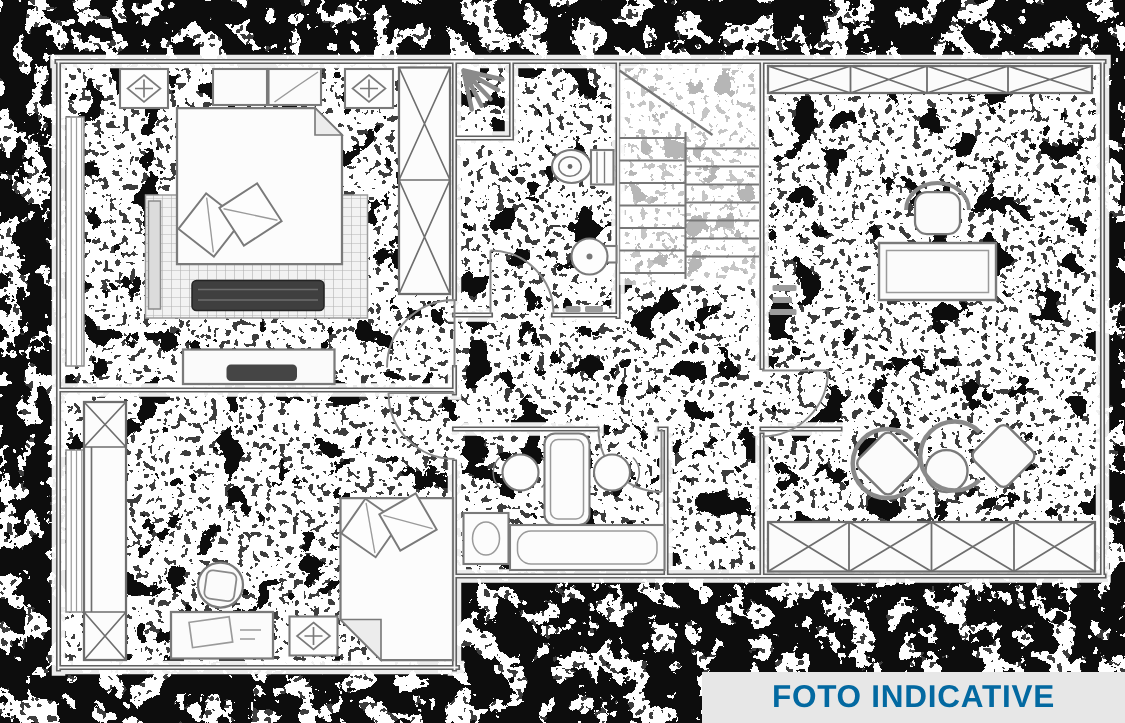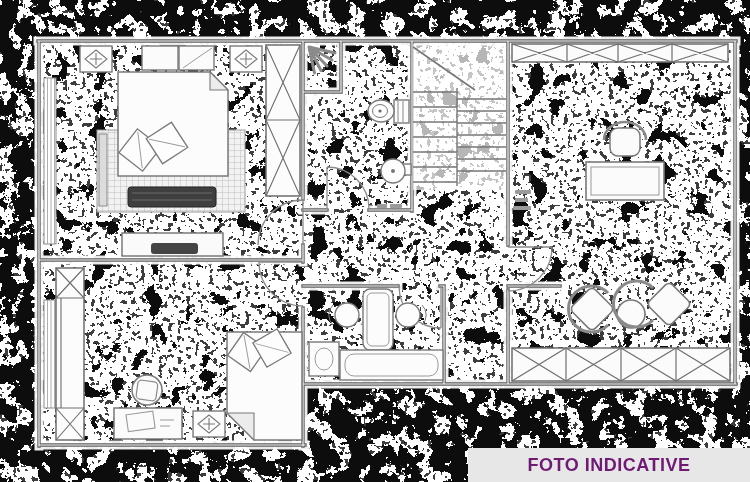--- a/index.html
+++ b/index.html
@@ -13,23 +13,23 @@
   .stage svg{position:absolute;left:0;top:0;}
   .banner{
     position:absolute;
     left:468px;top:448px;
     width:282px;height:34px;
     background:#e7e7e7;
     display:flex;align-items:center;justify-content:center;
     z-index:5;
   }
   .banner span{
-    color:#701a75;
+    color:#0369a1;
     font-weight:bold;
-    font-size:18px;
+    font-size:21px;
     letter-spacing:0.5px;
     white-space:nowrap;
   }
 </style>
 </head>
 <body>
 
 <div class="stage">
 
 <svg width="750" height="482" viewBox="0 0 750 482">

